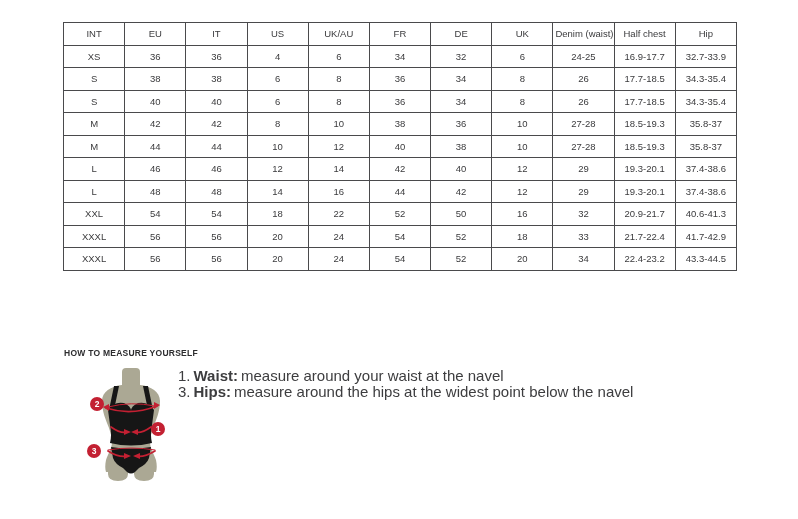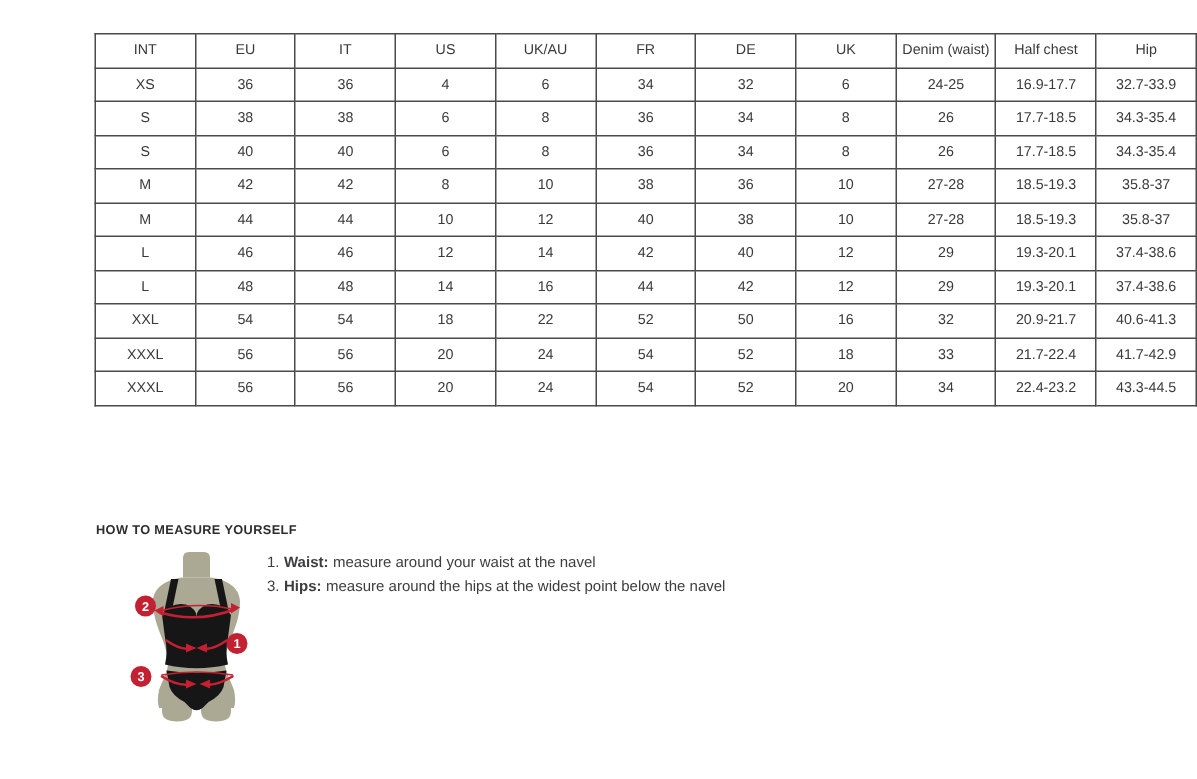--- a/index.html
+++ b/index.html
@@ -9,21 +9,21 @@
     font-family:"Liberation Sans", sans-serif;
     position:relative;
     overflow:hidden;
   }
   .page{position:absolute;inset:0;background:#ffffff;}
 
   
   table.size-table{
     position:absolute;
     left:63px;top:22px;
-    width:735px;
+    width:674px;
     border-collapse:collapse;
     table-layout:fixed;
     border:1px solid #1f1f21;
   }
   table.size-table th,
   table.size-table td{
     border:1px solid #4a4a4c;
     height:21.5px;
     padding:0 2px;
     font-size:9.5px;
@@ -50,21 +50,21 @@
     left:78px;top:365px;
     width:125px;height:140px;
   }
   ol.measure-steps{
     position:absolute;
     left:178px;top:371px;
     margin:0;padding:0;
     list-style:none;
   }
   ol.measure-steps li{
-    font-size:10px;
+    font-size:15px;
     line-height:10px;
     color:#3d3d3f;
     margin-bottom:5.5px;
     white-space:nowrap;
   }
   ol.measure-steps .step-num{margin-right:3px;}
   ol.measure-steps .step-label{font-weight:bold;margin-right:3px;}
 </style>
 </head>
 <body>

